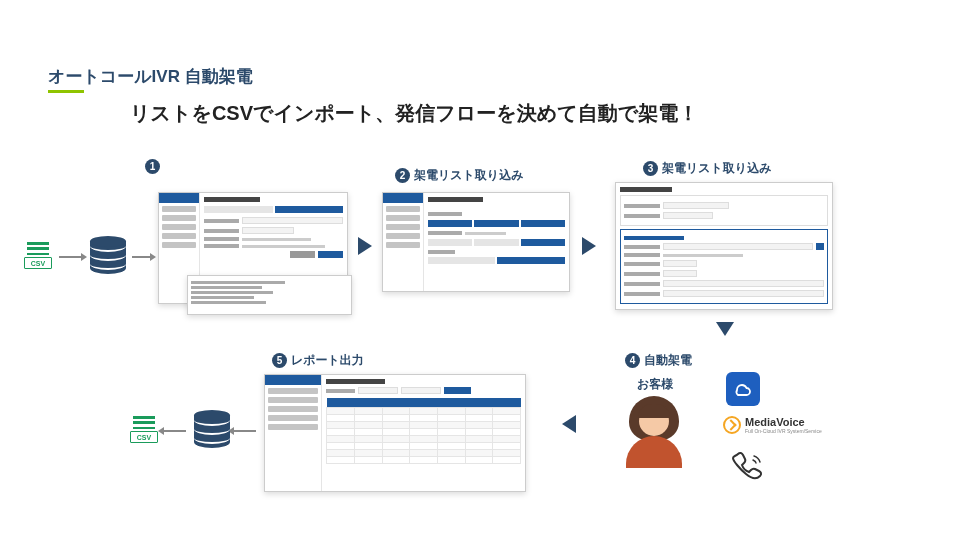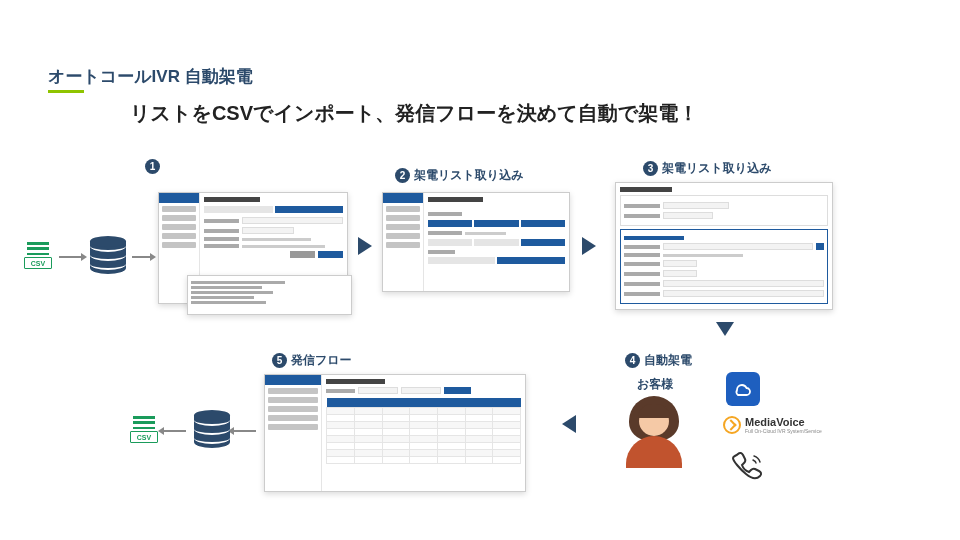--- a/index.html
+++ b/index.html
@@ -266,21 +266,21 @@
   <svg viewBox="0 0 40 40">
       <path d="M10 6c2-2 4-1 5 1l2 4c1 2 0 3-1 4l-2 2c1 3 4 6 7 7l2-2c1-1 2-2 4-1l4 2c2 1 3 3 1 5-3 3-8 3-14-2S5 13 5 10c0-2 3-2 5-4z" fill="none" stroke="#333" stroke-width="2"></path>
       <path d="M26 8c3 1 5 3 6 6M25 12c2 1 3 2 3 3" fill="none" stroke="#333" stroke-width="1.5" stroke-linecap="round"></path>
     </svg>
 </div>
 
 <div class="arrow left" style="top:415px;left:562px"></div>
 
 <div class="step-label" style="top:352px;left:272px">
   <span class="num">5</span>
-  <span class="txt">発信フロー</span>
+  <span class="txt">レポート出力</span>
 </div>
 <div class="screenshot" style="top:374px;left:264px;width:262px;height:118px">
   <div class="ss-sidebar">
     <div class="brand"></div>
     <div class="nav-item"></div>
       <div class="nav-item"></div>
       <div class="nav-item"></div>
       <div class="nav-item"></div>
       <div class="nav-item"></div>
   </div>

